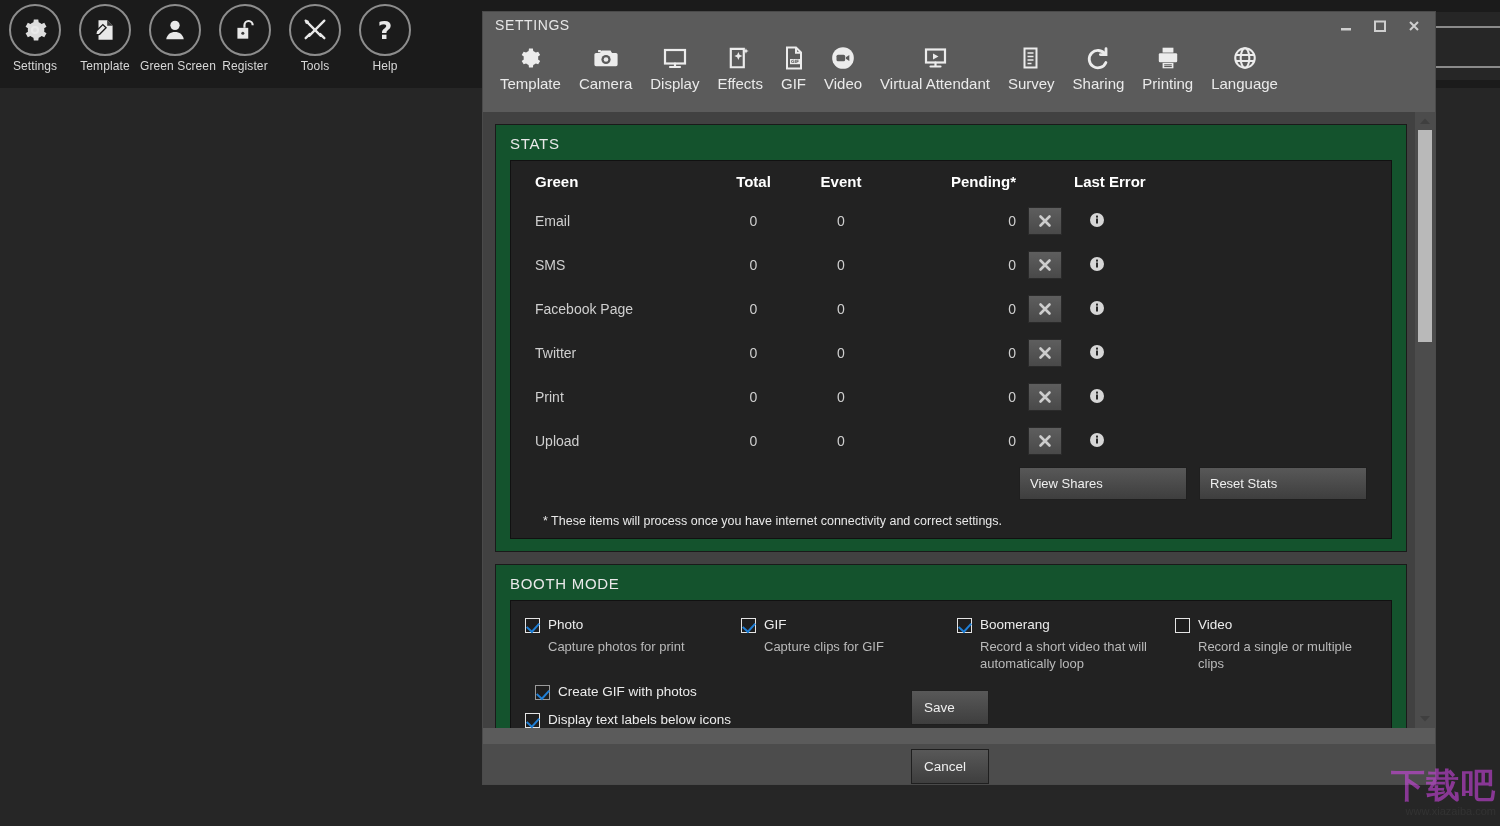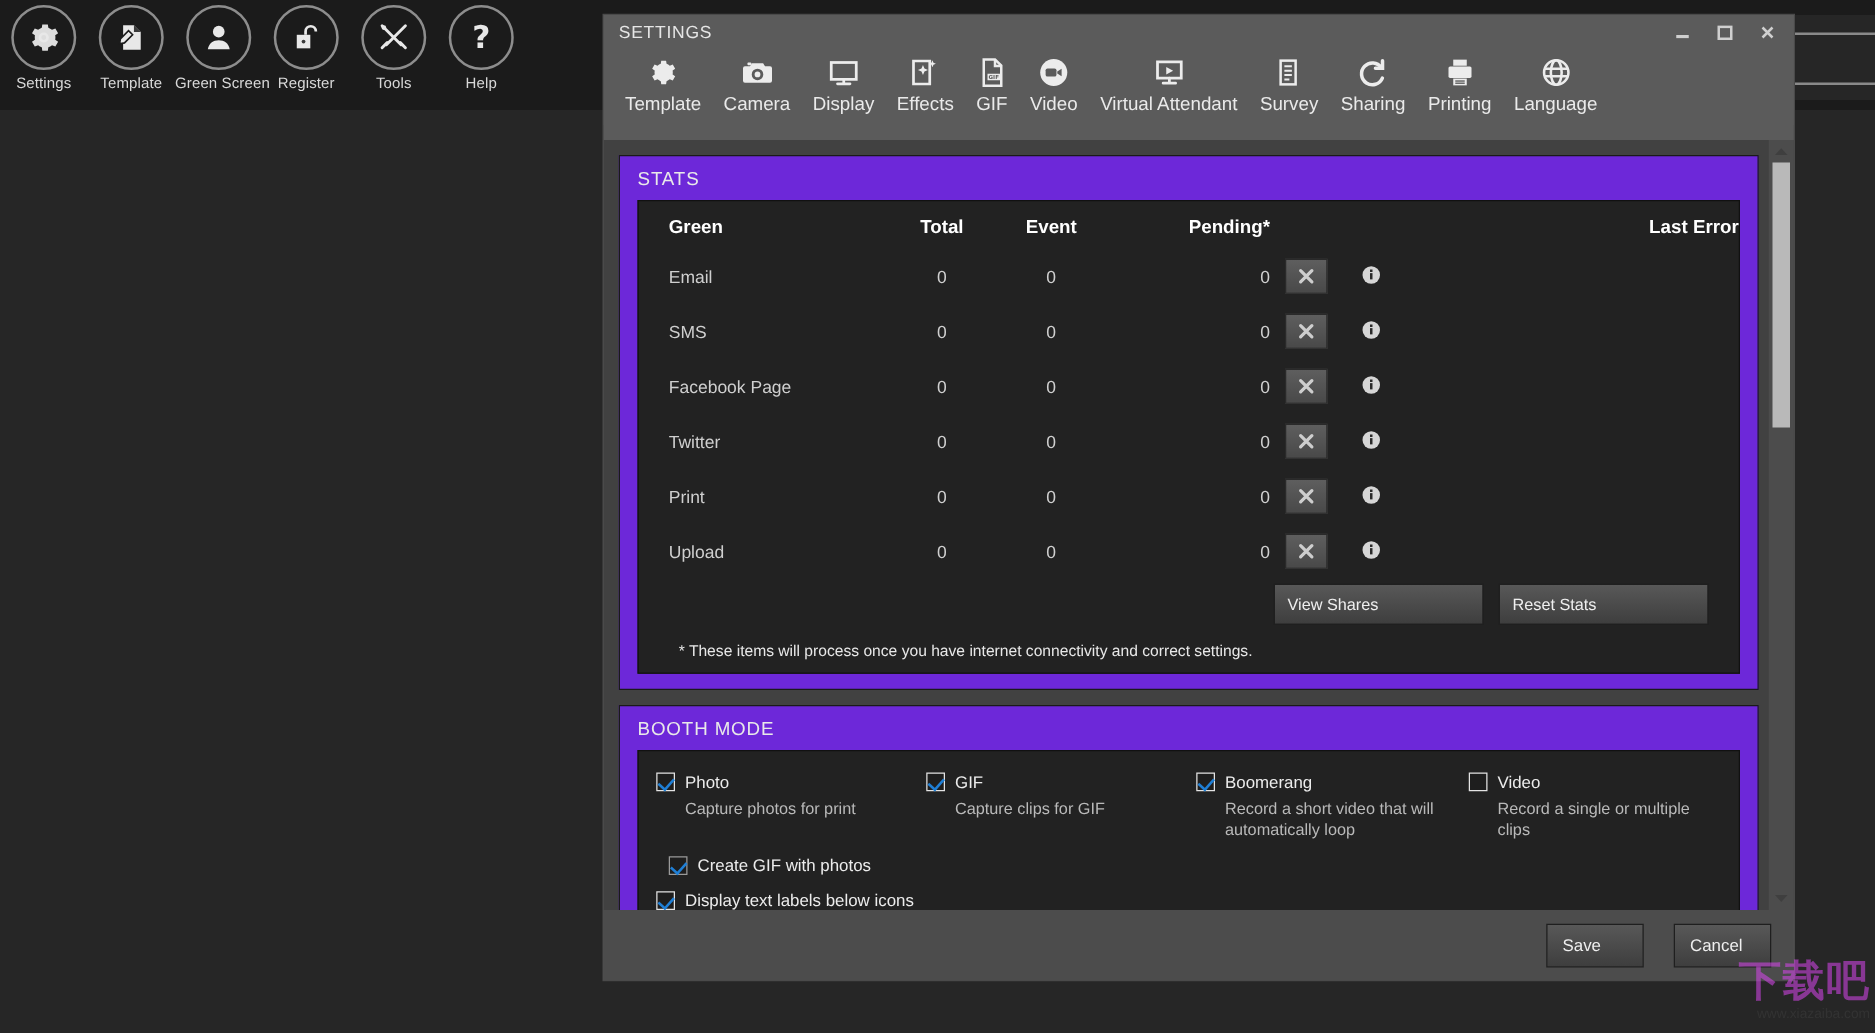--- a/index.html
+++ b/index.html
@@ -91,21 +91,21 @@
   
   .content {
     position:absolute; left:0; top:100px; width:952px; height:616px;
     background:#414141;
     overflow:hidden;
   }
   .content-inner { position:absolute; left:12px; top:12px; width:912px; }
 
   .panel {
     border:1px solid #1a1a1a;
-    background:#6d28d9;
+    background:#14532d;
     margin-bottom:12px;
   }
   .panel-title {
     font-size:15px; color:#e9e9e9; letter-spacing:.7px;
     padding:10px 14px 8px 14px;
   }
   .panel-inner {
     margin:0 14px 12px 14px;
     border:1px solid #111;
     background:#222222;
@@ -122,21 +122,21 @@
     font-size:14px; color:#cfcfcf; padding:8px 0;
     height:39px;
   }
   .col-type { text-align:left; width:200px; padding-left:24px !important; }
   .col-total { text-align:center; width:85px; }
   .col-event { text-align:center; width:90px; }
   .col-pending { text-align:right; width:130px; }
   .col-x { width:58px; text-align:center; }
   .col-info { width:46px; text-align:center; }
   .col-err { text-align:left; }
-  th.col-err { text-align:right; width:230px; padding-left:0 !important; }
+  th.col-err { text-align:left; width:230px; padding-left:0 !important; }
   .v-green { color:#0f9c2a; }
   .v-red { color:#cf2020; }
   .v-plain { color:#cfcfcf; }
 
   .xbtn {
     display:inline-flex; align-items:center; justify-content:center;
     width:34px; height:28px;
     background:linear-gradient(#5e5e5e,#494949);
     border:1px solid #2a2a2a;
     cursor:pointer;
@@ -162,21 +162,21 @@
   
   .booth-grid {
     display:flex; padding:8px 0 0 0;
   }
   .booth-col { padding-left:14px; }
   .booth-col.c1 { width:216px; }
   .booth-col.c2 { width:216px; }
   .booth-col.c3 { width:218px; }
   .booth-col.c4 { width:218px; }
 
-  .cbrow { display:flex; align-items:center; gap:8px; }
+  .cbrow { display:flex; align-items:flex-start; gap:8px; }
   .cb {
     width:15px; height:15px; flex:0 0 15px;
     border:1px solid #e4e4e4; background:#1e1e1e;
     position:relative; cursor:pointer; margin-top:1px;
   }
   .cb.dim { border-color:#9a9a9a; }
   .cb.checked::after {
     content:""; position:absolute; left:3px; top:1px;
     width:6px; height:10px;
     border:solid #1f7fd6; border-width:0 2px 2px 0;
@@ -197,24 +197,24 @@
   }
   .vscroll .arrow { height:18px; display:flex; align-items:center; justify-content:center; cursor:pointer; }
   .vscroll .thumb {
     position:absolute; left:3px; top:18px; width:14px; height:212px;
     background:#b9b9b9; cursor:pointer;
   }
   .vscroll .arrow.bot { position:absolute; bottom:0; left:0; width:20px; }
 
   
   .footer {
-    position:absolute; left:0; bottom:0; width:952px; height:56px;
+    position:absolute; left:0; bottom:0; width:952px; height:40px;
     background:#4c4c4c;
     display:flex; align-items:center; justify-content:flex-end;
-    padding-right:18px; gap:24px;
+    padding-right:18px; gap:24px;flex-direction:column;
   }
   .footer .btn { min-width:78px; padding:9px 12px; font-size:13.5px; }
 
   
   .watermark {
     position:absolute; right:4px; bottom:4px;
     width:140px; height:56px;
     opacity:.55; pointer-events:none;
   }
   .wm-top {

